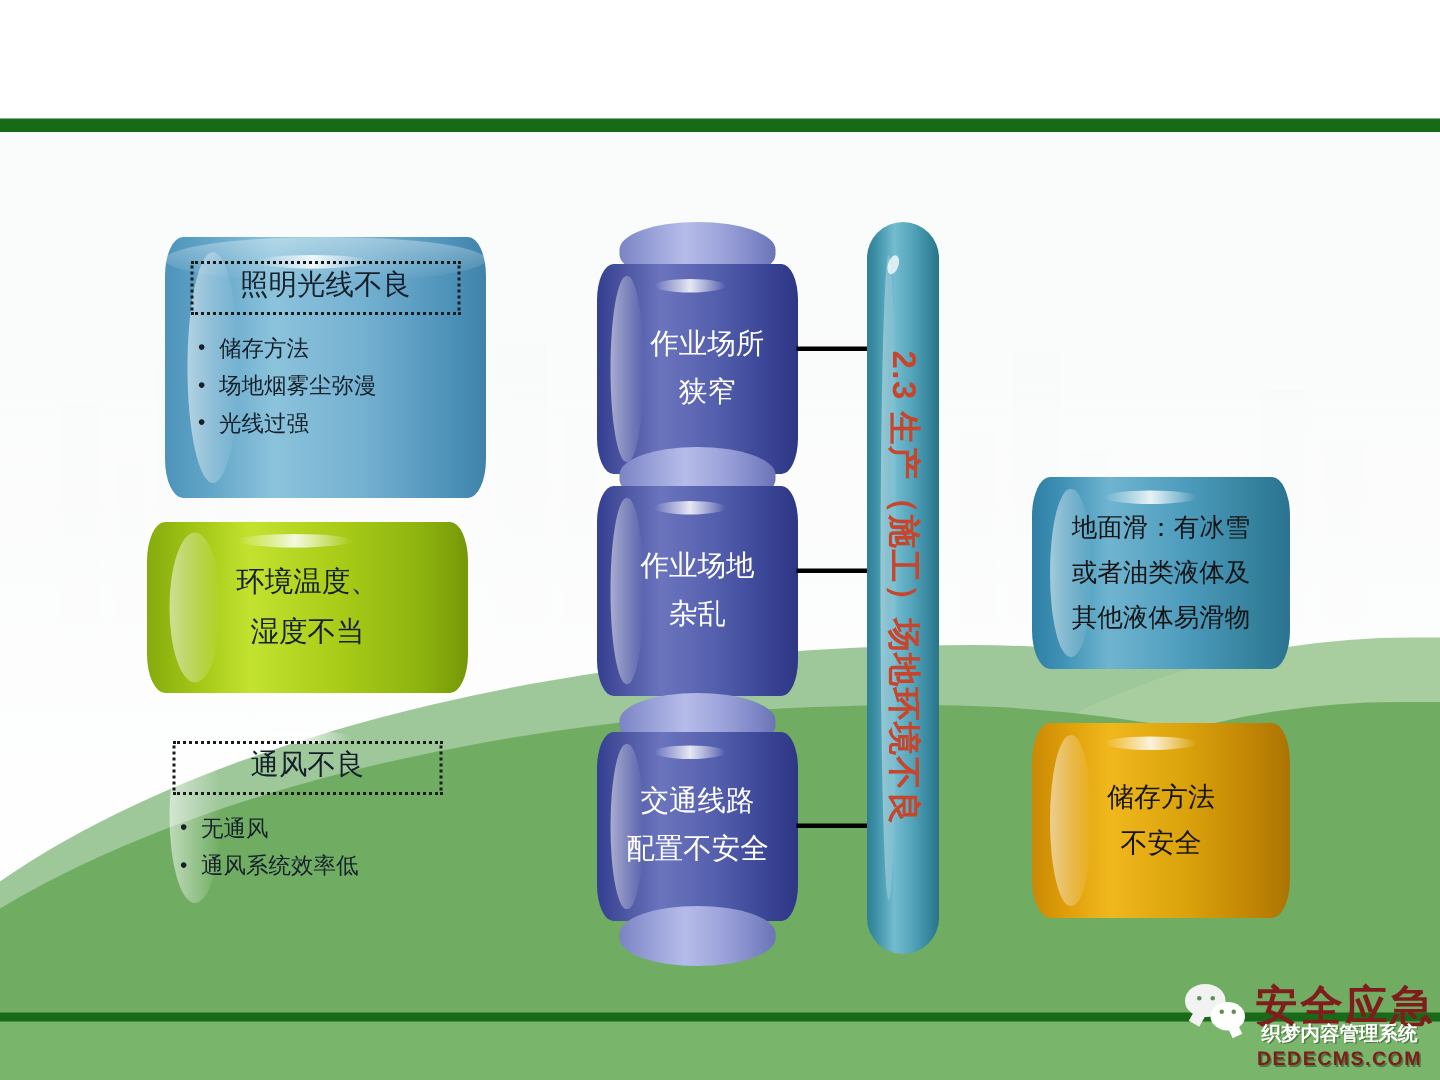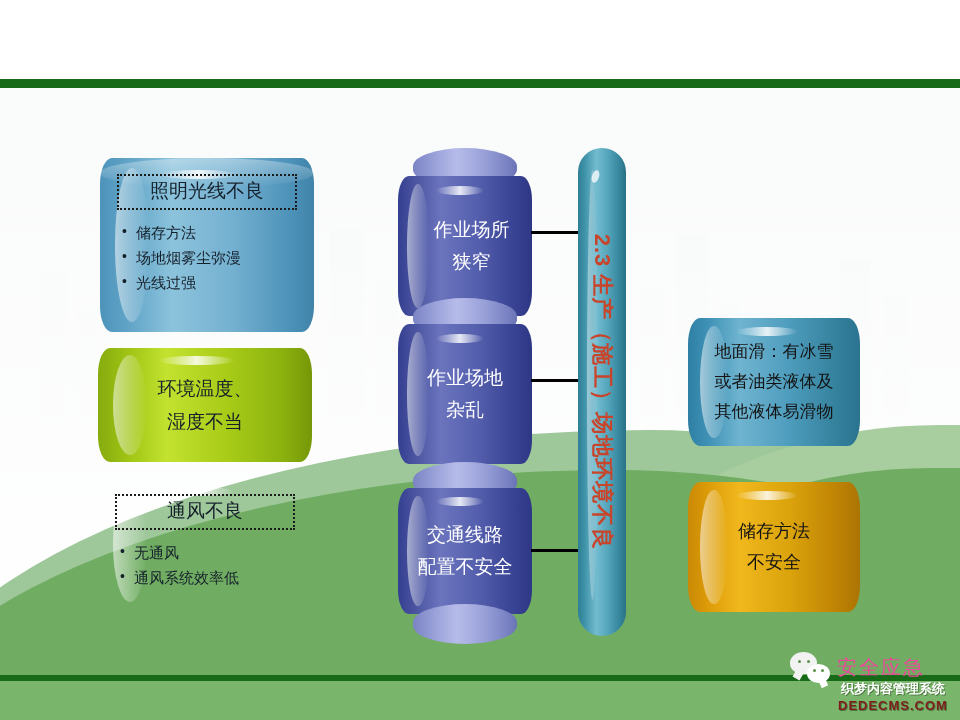--- a/index.html
+++ b/index.html
@@ -60,21 +60,21 @@
     background:linear-gradient(90deg,rgba(255,255,255,0),rgba(255,255,255,.85),rgba(255,255,255,0));
     border-radius:50%;pointer-events:none;
   }
   .cyl .rim{
     position:absolute;left:0;top:0;width:100%;height:30px;
     border-radius:50%;pointer-events:none;
   }
   .cyl .txt{position:relative;z-index:5;width:100%;height:100%;}
 
   
-  .c-lighting{left:100px;top:158px;width:214px;height:174px;}
+  .c-lighting{left:110px;top:158px;width:214px;height:174px;}
   .c-lighting .body{background:linear-gradient(90deg,#4d93ba 0%,#62a5c8 14%,#8cc3dc 34%,#74b0d0 62%,#4e93ba 88%,#3f83a9 100%);}
   .c-lighting .rim{background:linear-gradient(180deg,rgba(255,255,255,.35),rgba(255,255,255,0));}
 
   .c-temp{left:98px;top:348px;width:214px;height:114px;}
   .c-temp .body{background:linear-gradient(90deg,#86ab0e 0%,#9fc414 14%,#c2e22f 32%,#a9cc18 60%,#8cb20f 86%,#769707 100%);}
 
   .c-vent{left:98px;top:478px;width:214px;height:132px;}
   .c-vent .body{background:linear-gradient(90deg,#a89de0 0%,#bdb2ea 12%,#e0d9f7 32%,#c9c0ef 58%,#ad a2e2 84%,#9e93d8 100%);}
 
   
@@ -147,21 +147,21 @@
   .c-slip .centertext span{font-size:17px;line-height:30px;}
 
   
   .logo{position:absolute;left:790px;top:652px;display:flex;align-items:center;gap:7px;}
   .wechat{width:40px;height:31px;position:relative;}
   .wechat .b1{position:absolute;left:0;top:0;width:27px;height:22px;background:#f2f2f2;border-radius:50% 50% 48% 48%;}
   .wechat .b1:after{content:"";position:absolute;left:4px;bottom:-5px;width:8px;height:8px;background:#f2f2f2;transform:rotate(30deg);}
   .wechat .b2{position:absolute;right:0;bottom:0;width:23px;height:19px;background:#ffffff;border-radius:50%;}
   .wechat .b2:after{content:"";position:absolute;right:3px;bottom:-4px;width:7px;height:7px;background:#ffffff;transform:rotate(-25deg);}
   .wechat .e{position:absolute;width:3px;height:3px;border-radius:50%;background:#5e8f4d;}
-  .logo-text{font-size:20px;font-weight:normal;color:#ec4899;letter-spacing:2px;}
+  .logo-text{font-size:28px;font-weight:bold;color:#7f1d1d;letter-spacing:2px;}
   .mark{position:absolute;left:838px;top:680px;text-align:center;}
   .mark .m1t{font-size:13px;font-weight:bold;color:#ffffff;letter-spacing:0;text-shadow:1px 1px 0 #4d7a40;}
   .mark .m2t{font-size:13px;font-weight:bold;color:#7f1d1d;letter-spacing:1px;text-shadow:1px 1px 0 #4d7a40;}
 </style>
 </head>
 <body>
 
 <div id="slide">
 
   <div class="bg-top-white"></div>

